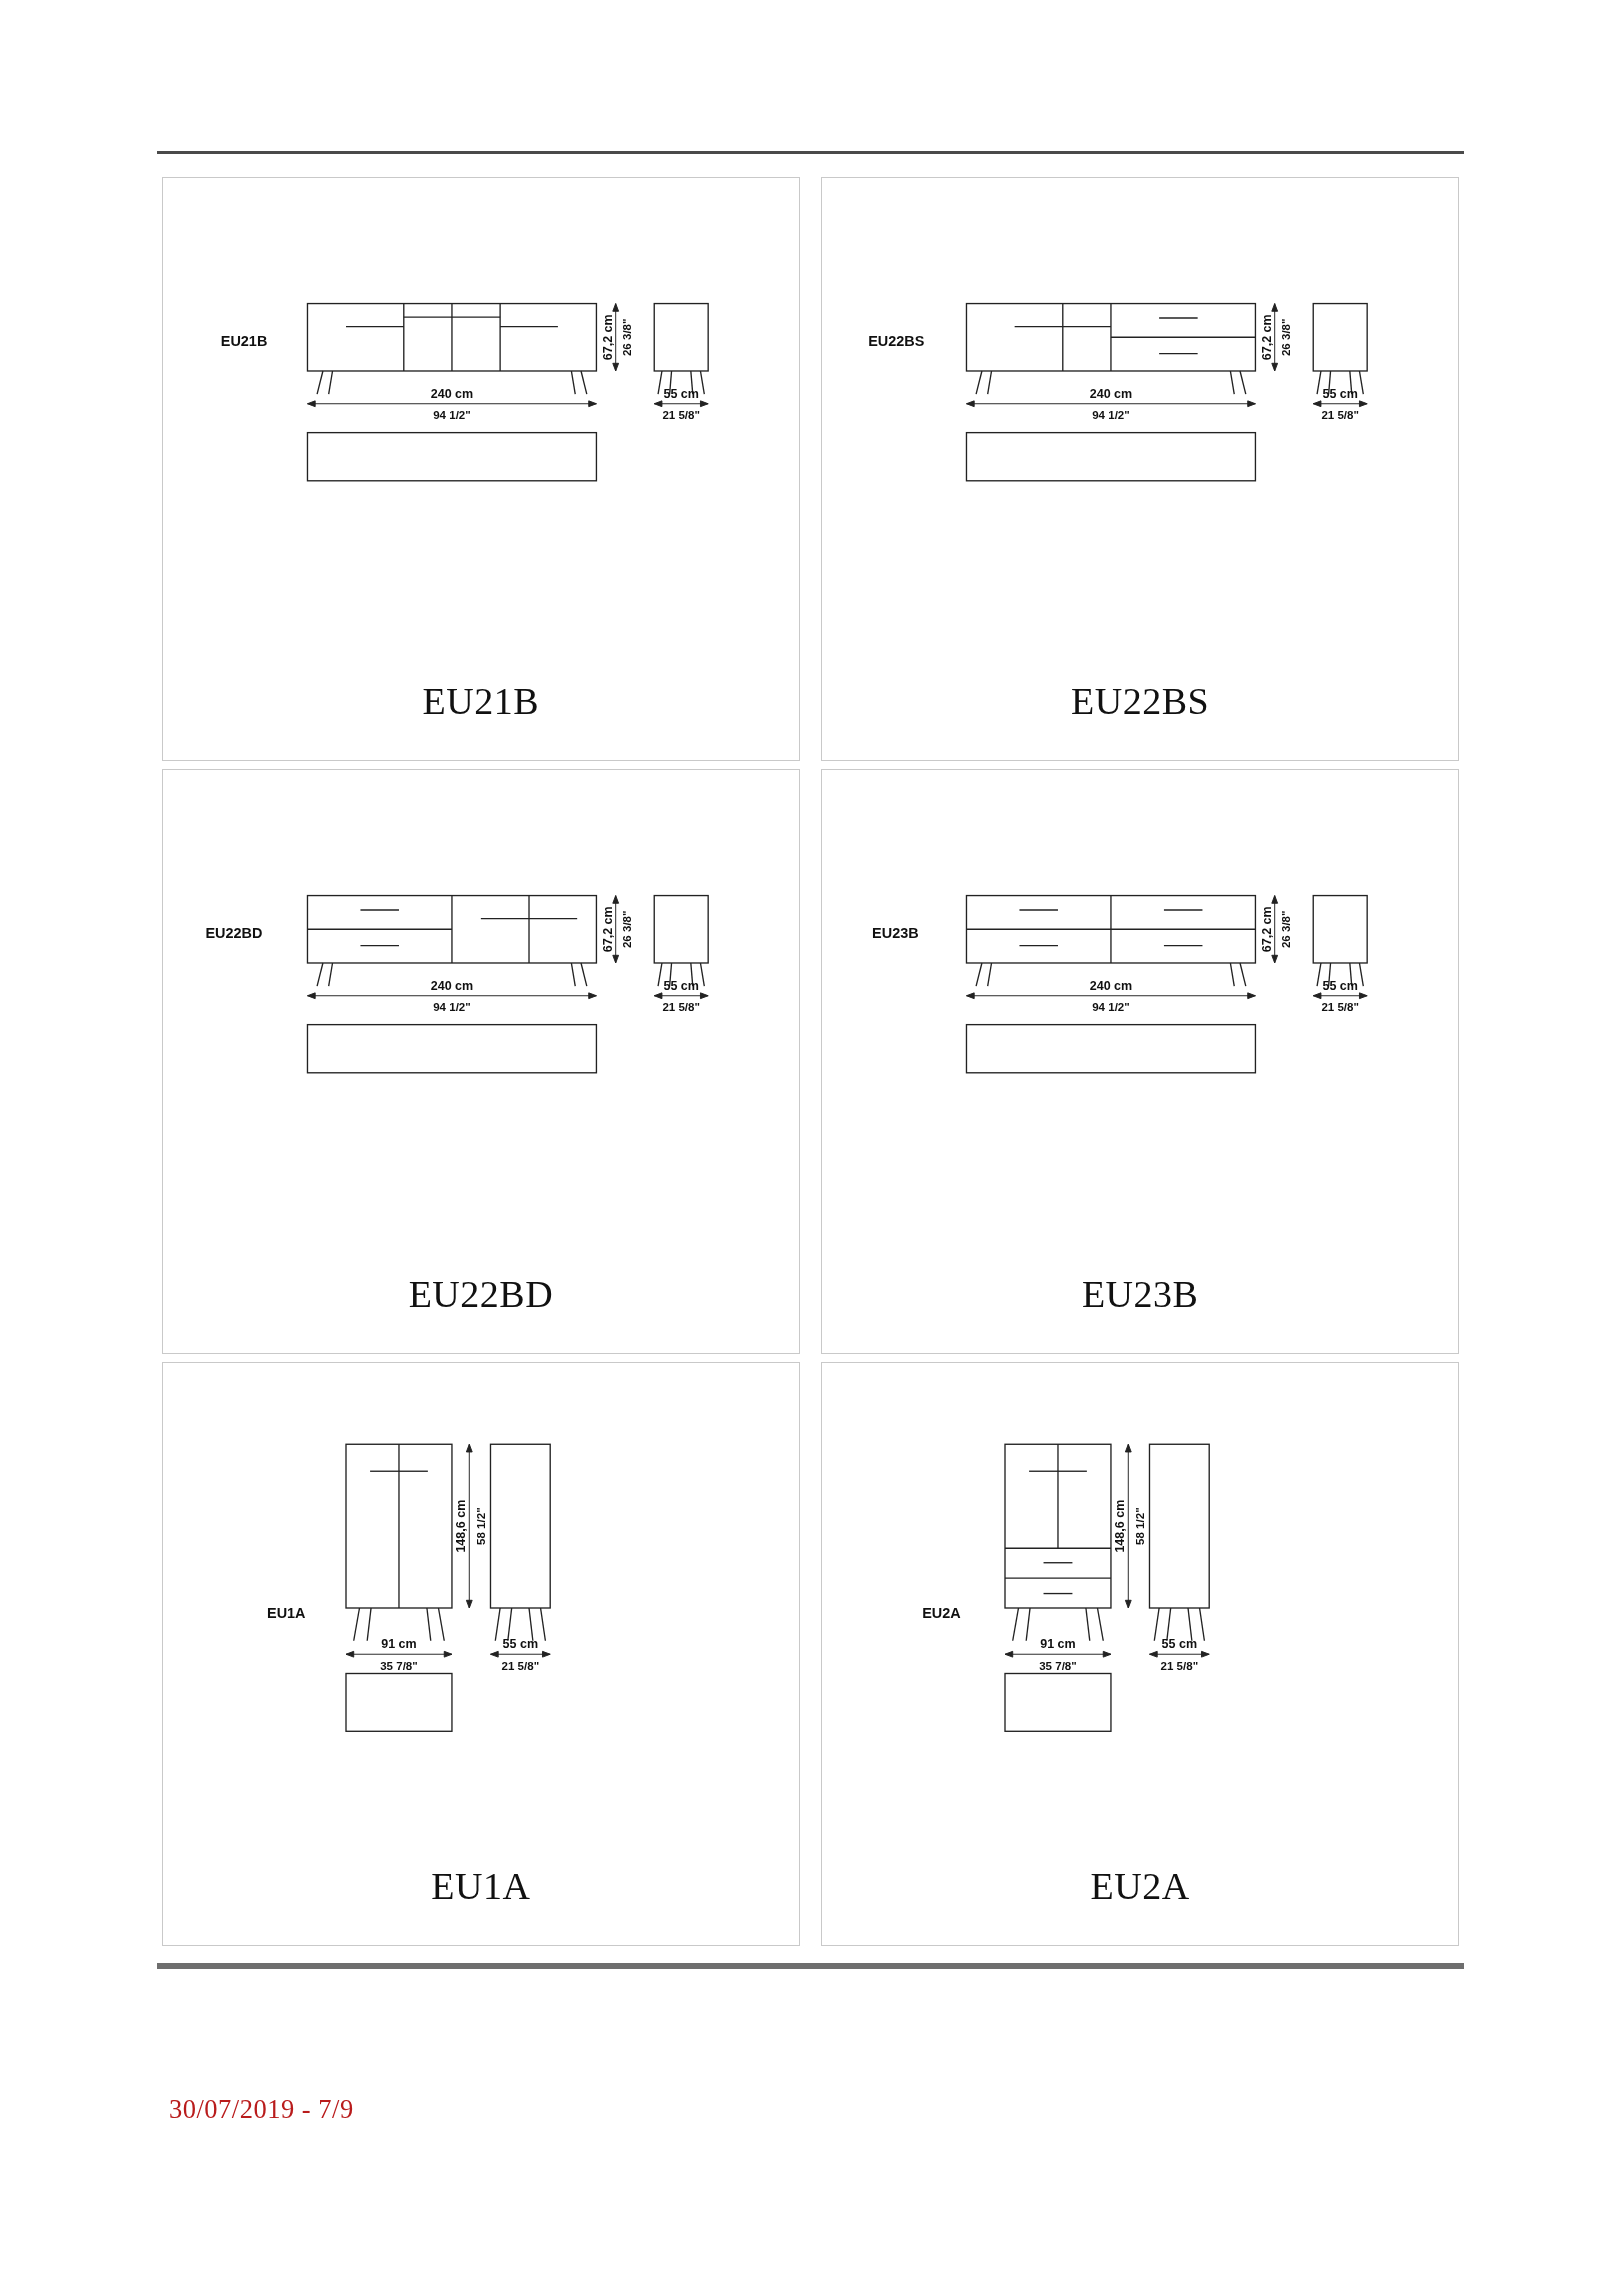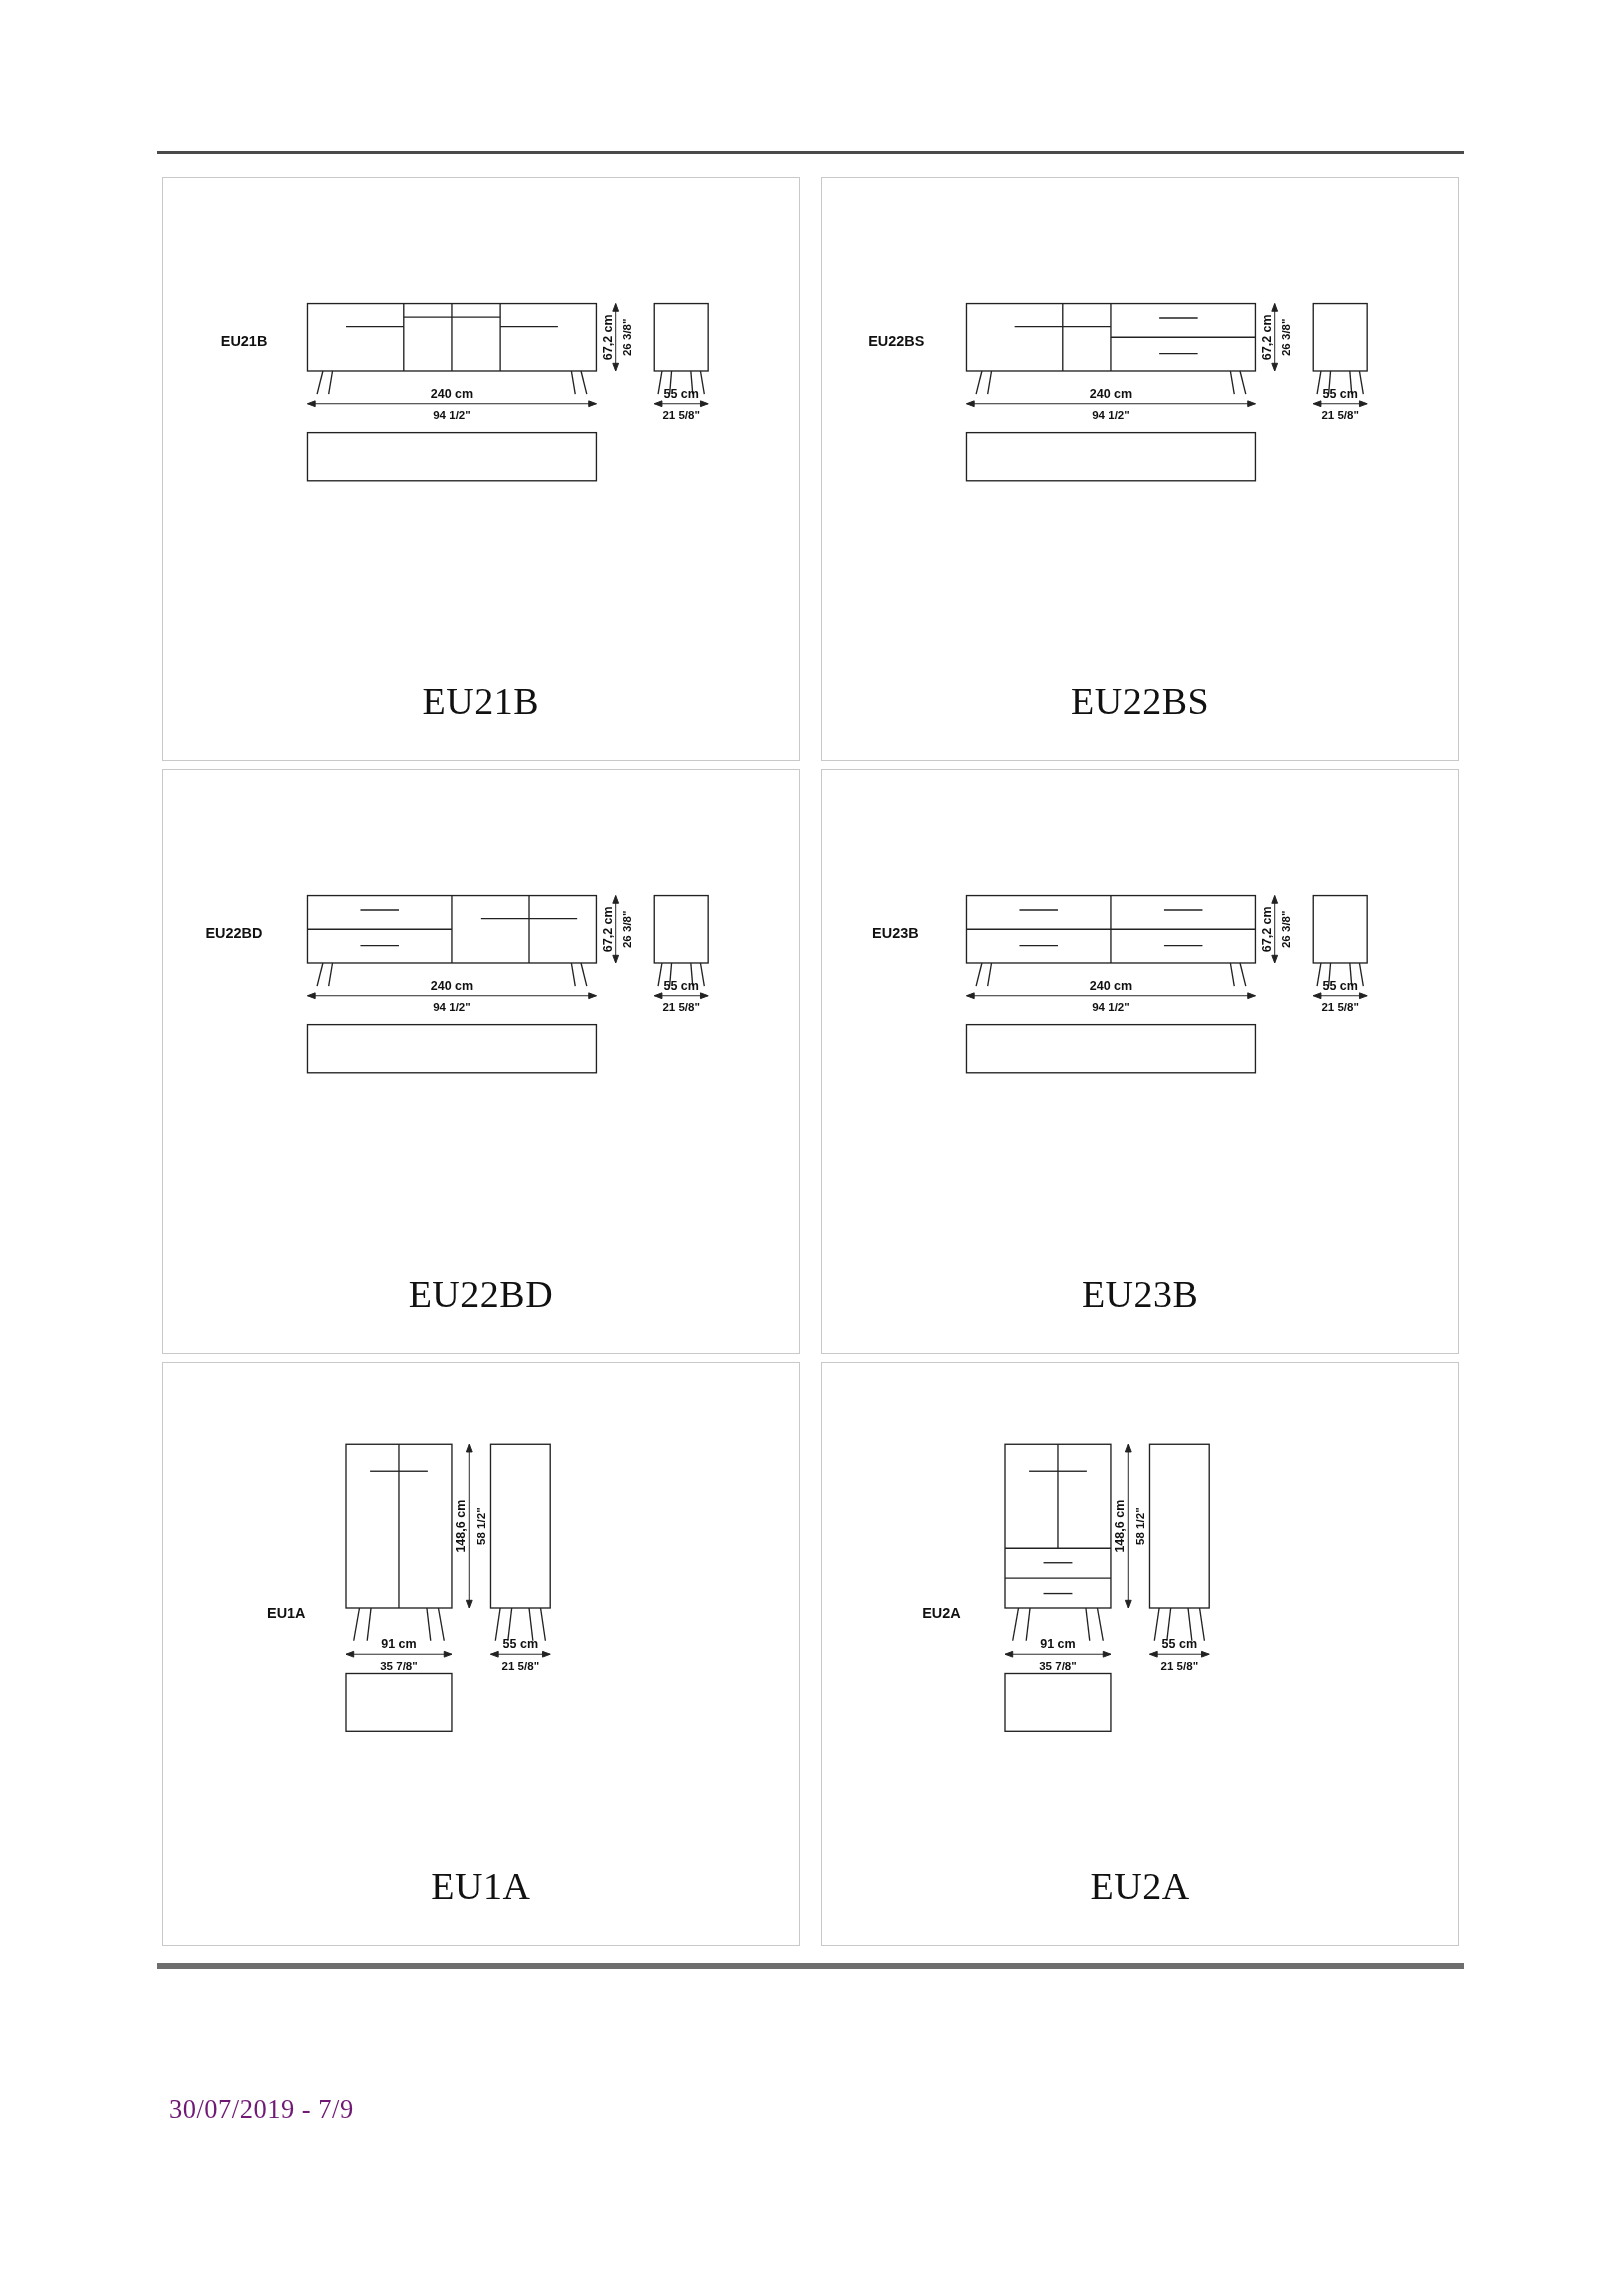--- a/index.html
+++ b/index.html
@@ -70,21 +70,21 @@
     left: 0; top: 0;
     width: 100%;
     height: 100%;
   }
   .footer {
     position: absolute;
     left: 169px;
     top: 2094px;
     font-family: "Liberation Serif", serif;
     font-size: 26.5px;
-    color: #701a75;
+    color: #b91c1c;
     letter-spacing: 0.5px;
   }
   svg text {
     font-family: "Liberation Sans", sans-serif;
     fill: #111;
   }
   .lbl-code {
     font-size: 15px;
     font-weight: bold;
   }

